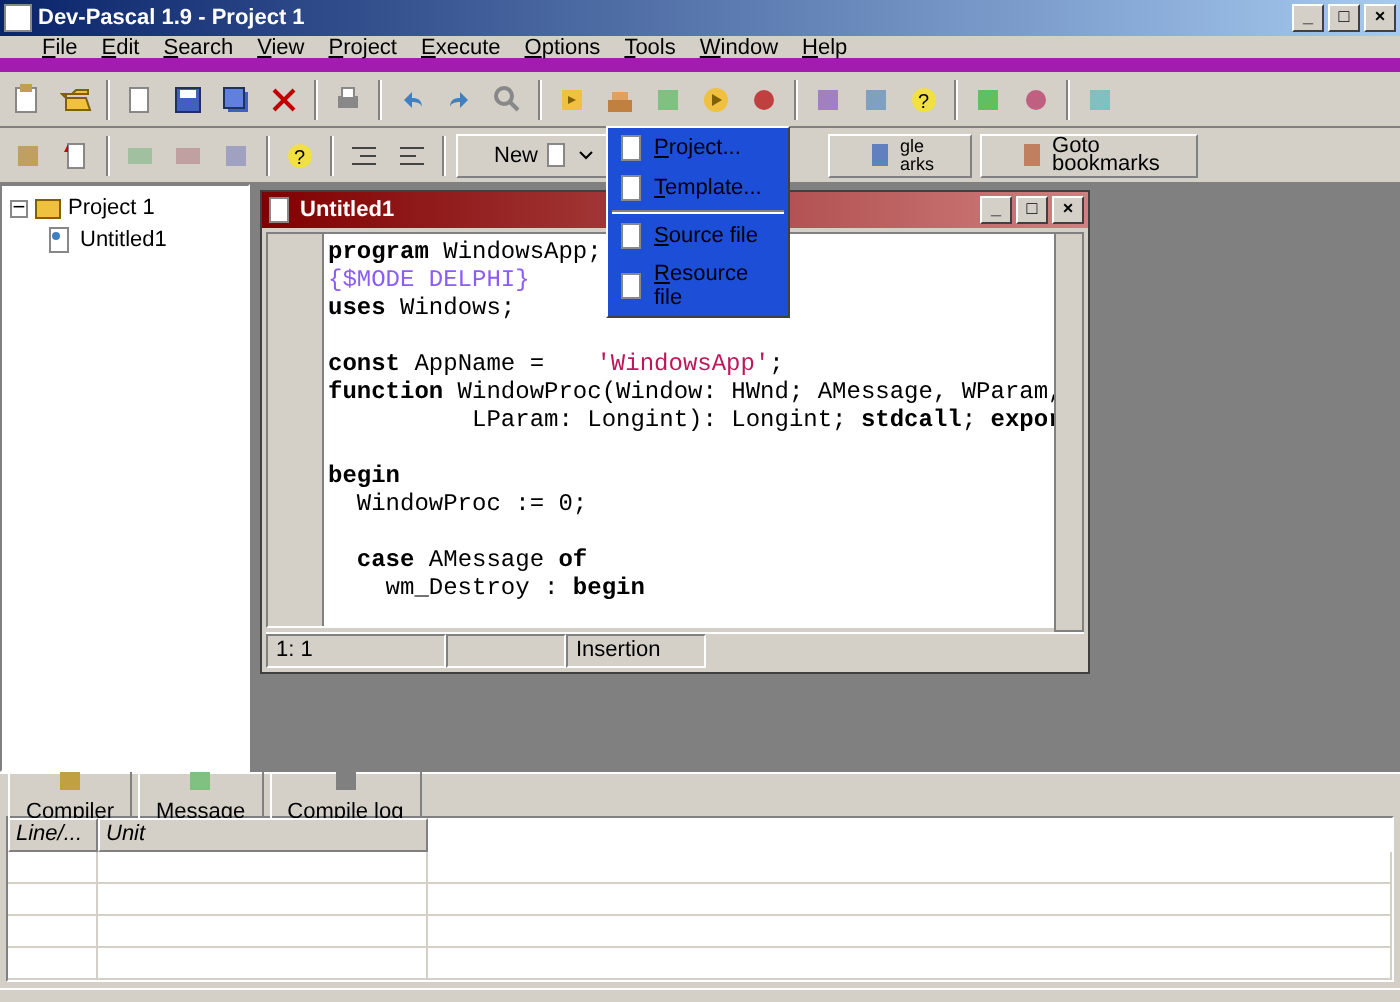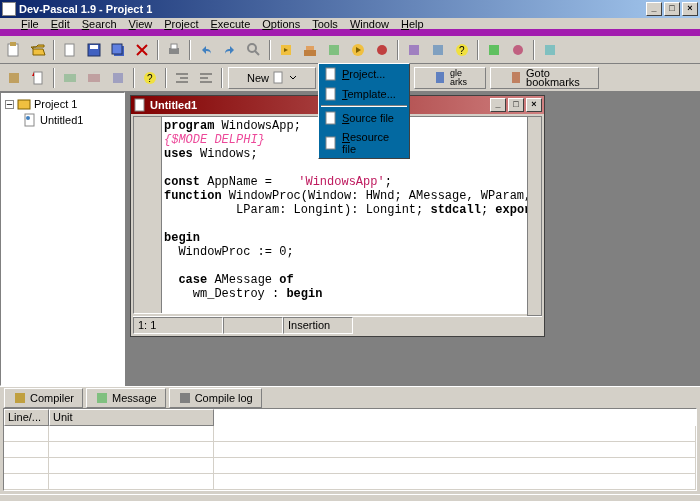--- a/index.html
+++ b/index.html
@@ -18,31 +18,31 @@
 .workspace { position: relative; height: 294px; background: #808080; display: flex; }
 .tree { width: 125px; background: #fff; border: 1px solid; border-color: #808080 #fff #fff #808080; padding: 3px; }
 .tree-item { display: flex; align-items: center; gap: 3px; padding: 1px; cursor: pointer; }
 .tree-item.child { margin-left: 18px; }
 .editor-win { position: absolute; left: 130px; top: 3px; width: 415px; height: 242px; border: 1px solid #404040; background: #d4d0c8; display: flex; flex-direction: column; }
 .editor-title { height: 18px; background: linear-gradient(to right, #800000, #d08080); color: #fff; display: flex; align-items: center; padding: 0 2px; font-weight: bold; }
 .code-area { flex: 1; background: #fff; margin: 2px; border: 1px solid; border-color: #808080 #fff #fff #808080; overflow: hidden; position: relative; }
 .gutter { position: absolute; left: 0; top: 0; bottom: 0; width: 28px; background: #d4d0c8; border-right: 1px solid #808080; }
 .code { position: absolute; left: 30px; top: 2px; font-family: 'Courier New', monospace; font-size: 12px; white-space: pre; line-height: 14px; }
 .kw { font-weight: bold; }
-.cm { color: #ec4899; font-style: italic; }
+.cm { color: #8b5cf6; }
 .st { color: #be185d; margin-left: 19px; }
 .scrollbar-v { position: absolute; right: 2px; top: 20px; bottom: 20px; width: 15px; background: #d4d0c8; border: 1px solid #808080; }
 .statusbar2 { height: 18px; background: #d4d0c8; border-top: 1px solid #fff; display: flex; margin: 0 2px 2px; }
 .statusbar2 > div { border: 1px solid; border-color: #808080 #fff #fff #808080; padding: 1px 4px; }
-.dropdown { position: absolute; left: 318px; top: 63px; width: 92px; background: #0369a1; border: 1px solid; border-color: #fff #404040 #404040 #fff; z-index: 100; }
+.dropdown { position: absolute; left: 303px; top: 63px; width: 92px; background: #1d4ed8; border: 1px solid; border-color: #fff #404040 #404040 #fff; z-index: 100; }
 .dd-item { padding: 3px 5px; display: flex; align-items: center; gap: 4px; cursor: pointer; }
 .dd-sep { height: 1px; border-top: 1px solid #808080; border-bottom: 1px solid #fff; margin: 1px 2px; }
 .bottom-tabs { height: 22px; background: #d4d0c8; display: flex; align-items: center; padding: 2px 4px; border-top: 1px solid #fff; }
-.btab { padding: 2px 8px; border: 1px solid; border-color: #fff #808080 #808080 #fff; margin-right: 3px; display: flex; align-items: center; gap: 3px; cursor: pointer; }
-.grid { height: 83px; background: #fff; border: 1px solid; border-color: #808080 #fff #fff #808080; margin: 0 3px; }
+.btab { padding: 2px 8px; border: 1px solid; border-color: #fff #808080 #808080 #fff; margin-right: 3px; display: flex; align-items: center; gap: 3px; cursor: pointer; flex-direction: column; }
+.grid { height: 83px; background: #fff; border: 1px solid; border-color: #808080 #fff #fff #808080; margin: 0 3px; font-style: italic; }
 .grid-header { display: flex; height: 17px; }
 .grid-header > div { background: #d4d0c8; border: 1px solid; border-color: #fff #808080 #808080 #fff; padding: 1px 3px; }
 .grid-row { display: flex; height: 16px; border-bottom: 1px solid #d4d0c8; }
 .grid-row > div { border-right: 1px solid #d4d0c8; }
 .main-status { height: 20px; background: #d4d0c8; border-top: 1px solid #fff; margin-top: 3px; }
 .ico { width: 14px; height: 14px; display: inline-block; }
 svg { display: block; }
 </style>
 </head>
 <body>

